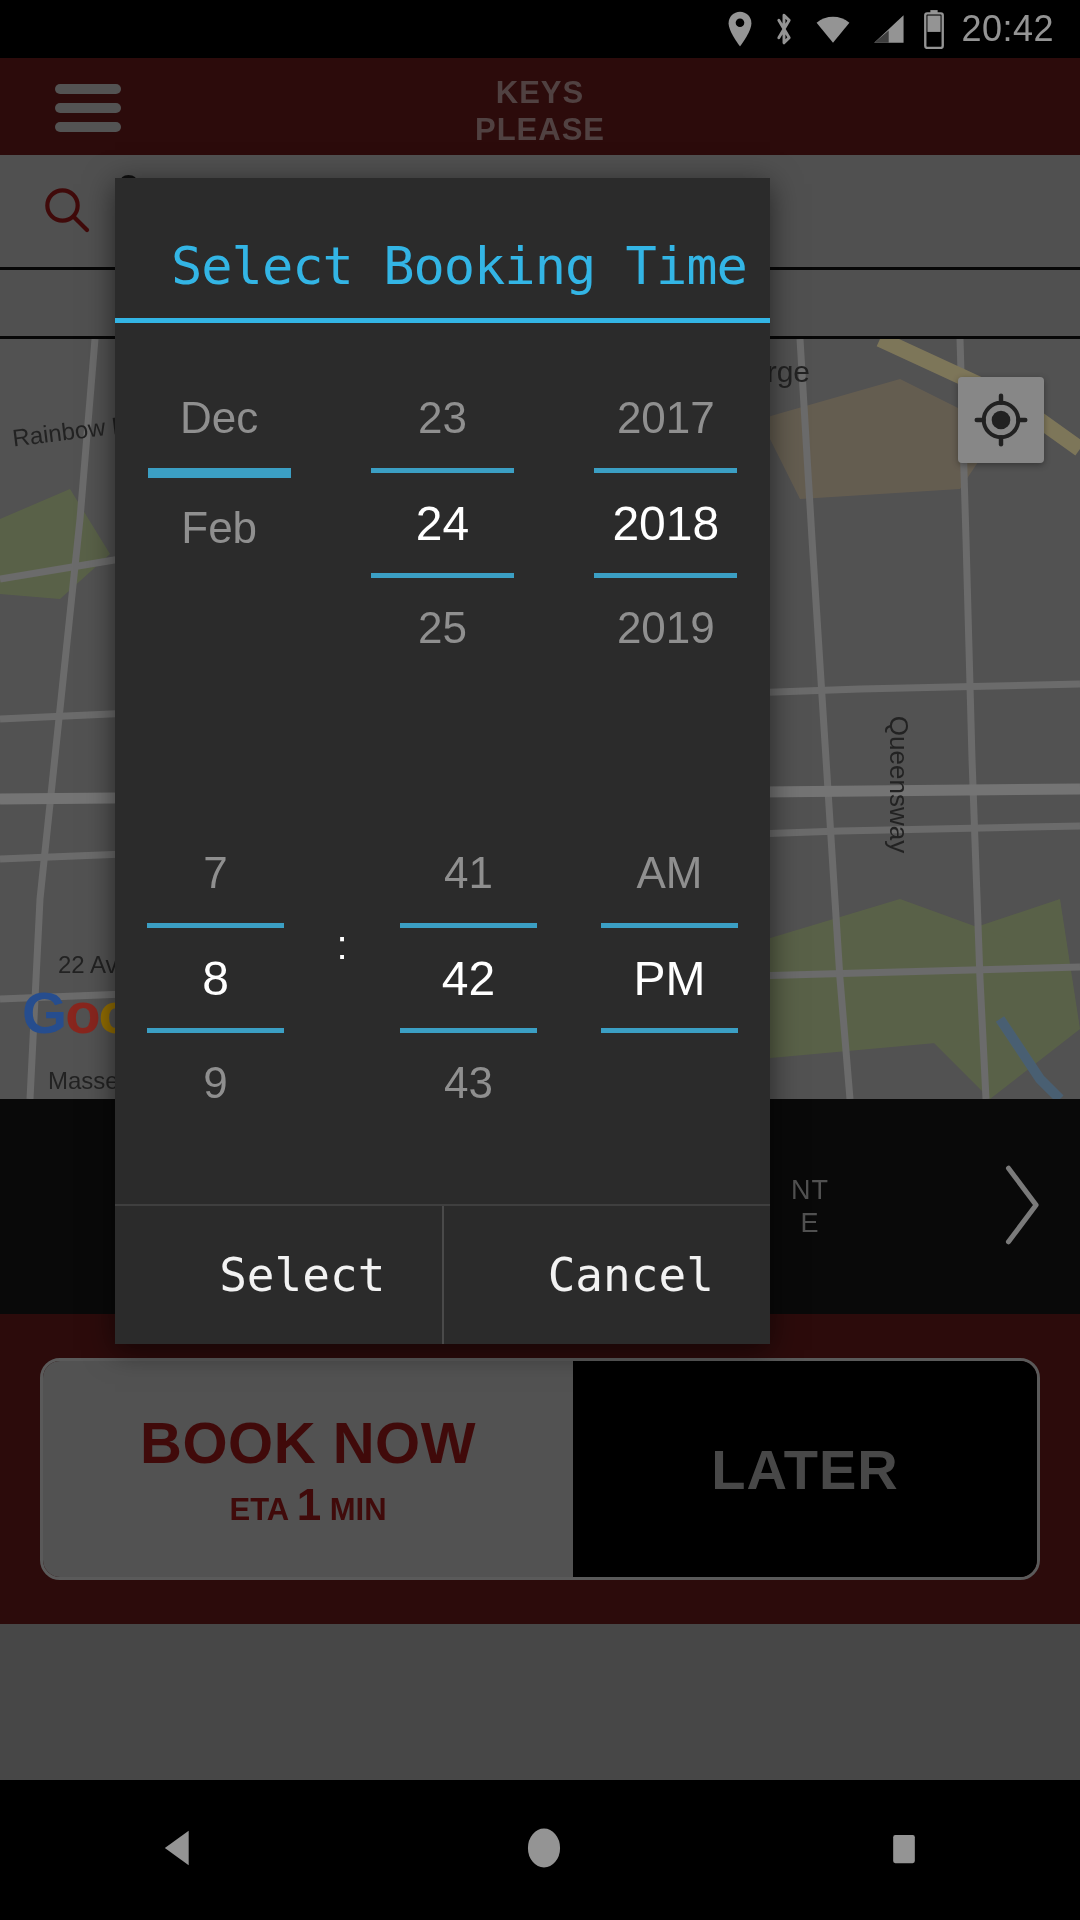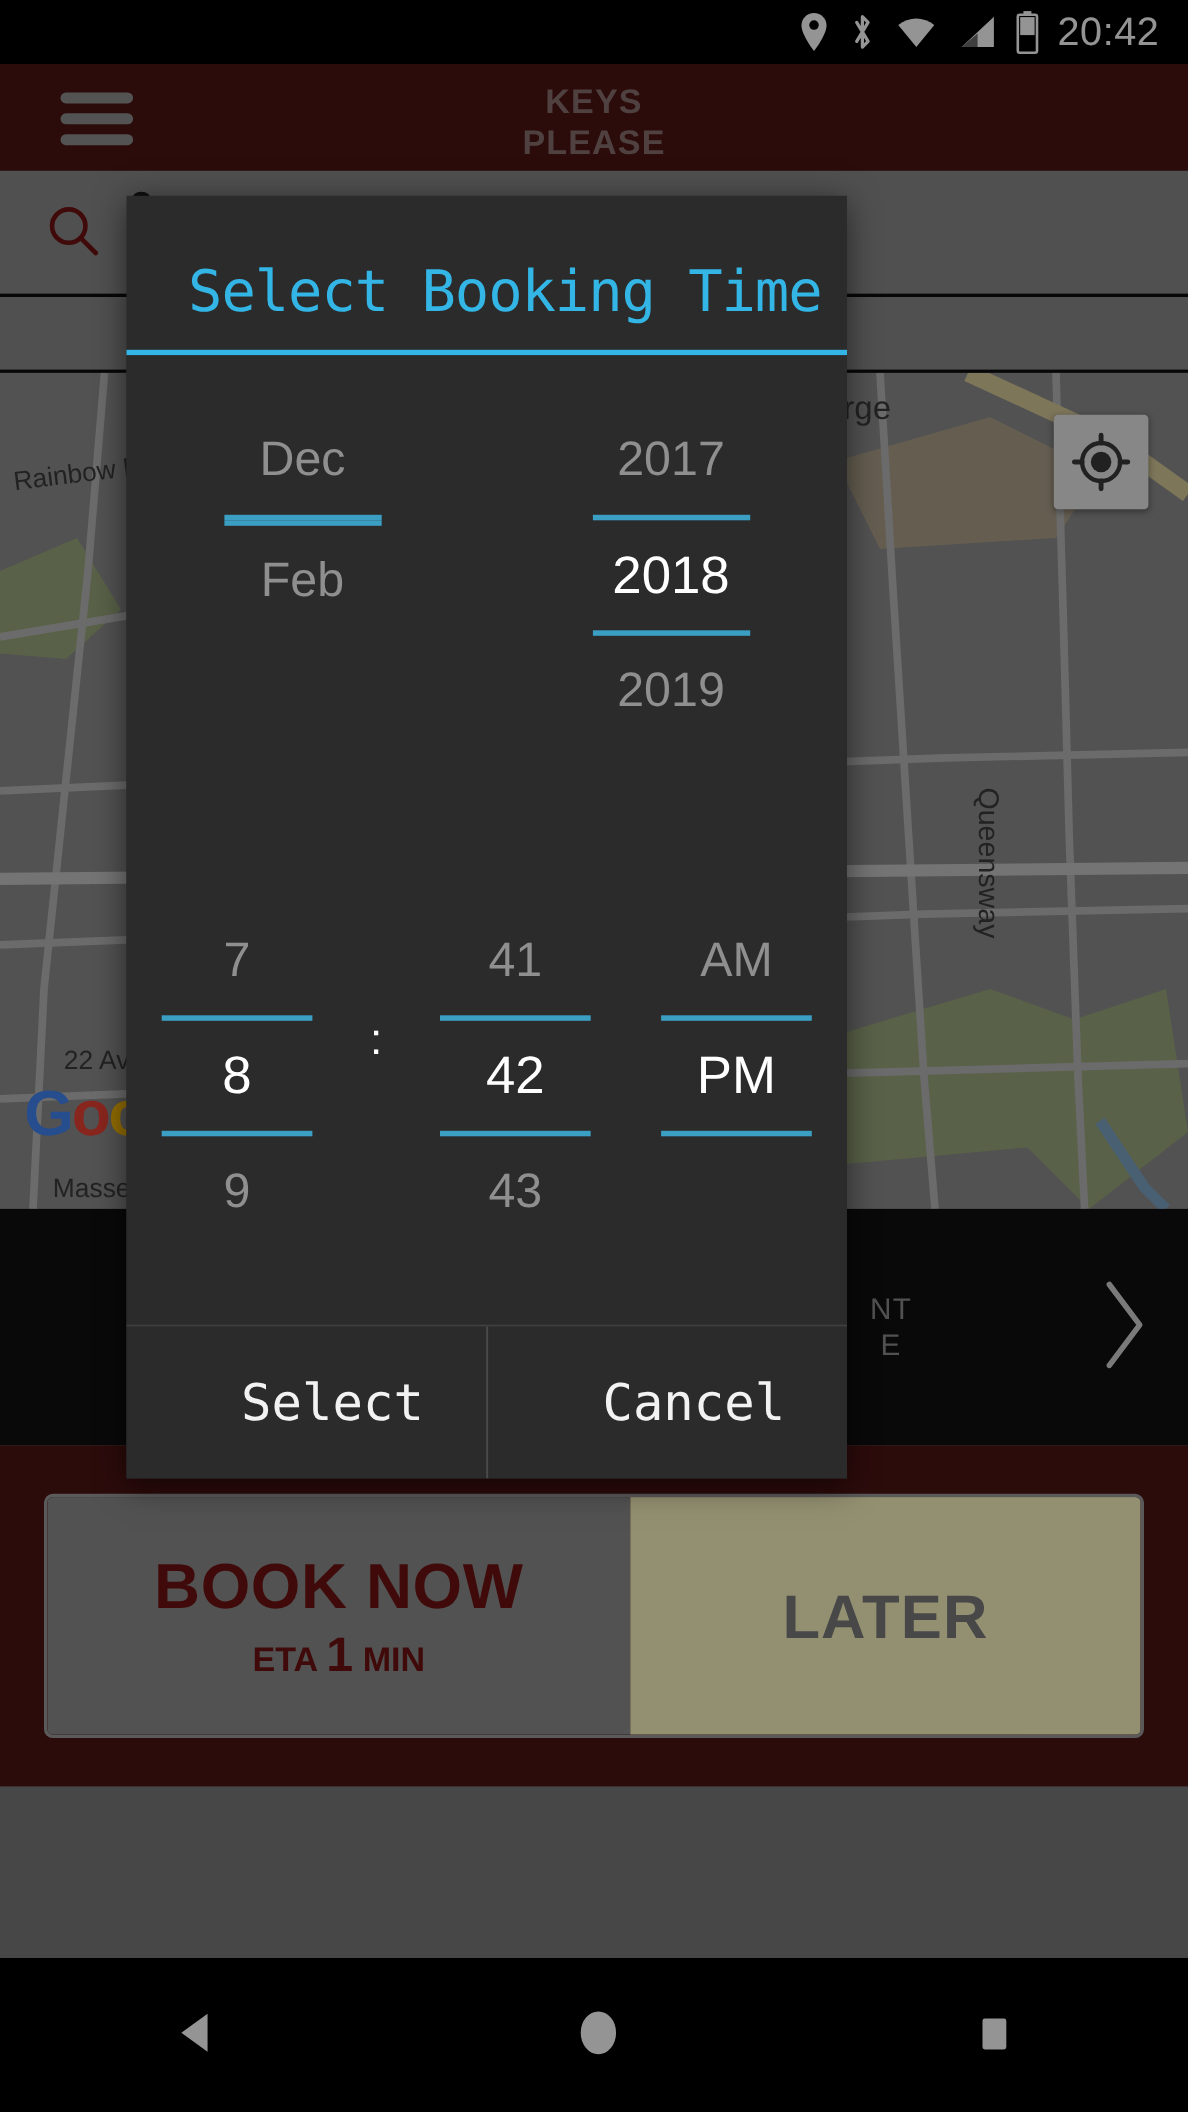--- a/index.html
+++ b/index.html
@@ -71,32 +71,32 @@
   }
   .fareitem{ flex:1; display:flex; flex-direction:column; align-items:center; justify-content:center; gap:6px;}
   .fareitem .lbl{ color:#8c8c8c; font-size:27px; text-align:center; line-height:33px; letter-spacing:1px;}
   .chevron{ position:absolute; right:30px; top:50%; transform:translateY(-50%); }
 
   .bookwrap{
     position:absolute; left:0; top:1159px; width:1080px; height:310px; background:#4d1414;
     display:flex; align-items:center; justify-content:center;
   }
   .bookbtn{
-    width:1000px; height:222px; border:3px solid #9c9c9c; border-radius:8px;
+    width:1000px; height:222px; border:3px solid #9c9c9c; border-radius:20px;
     display:flex; overflow:hidden;
   }
   .book-now{
     flex:0 0 530px; background:#8d8d8d; display:flex; flex-direction:column;
     align-items:center; justify-content:center; gap:4px;
   }
   .book-now .big{ color:#6e1212; font-size:58px; font-weight:bold; letter-spacing:0.5px; }
   .book-now .eta{ color:#6e1212; font-size:31px; font-weight:bold; }
   .book-now .eta b{ font-size:44px; }
   .book-later{
-    flex:1; background:#fef9c3; display:flex; align-items:center; justify-content:center;
+    flex:1; background:#000000; display:flex; align-items:center; justify-content:center;
   }
   .book-later span{ color:#7d7d7d; font-size:56px; font-weight:bold; letter-spacing:1px;}
 
   
   .navbar{
     position:absolute; left:0; bottom:0; width:1080px; height:140px; background:#000;
     display:flex; align-items:center; justify-content:space-around; z-index:5;
   }
 
   
@@ -322,20 +322,27 @@
   <div class="dlg-body">
 
     <div class="picker pk-date">
       <div class="col">
         <div class="cell">Dec</div>
         <div class="line"></div>
         <div class="line"></div>
         <div class="cell">Feb</div>
       </div>
       <div class="col">
+        <div class="cell">23</div>
+        <div class="line"></div>
+        <div class="cell sel">24</div>
+        <div class="line"></div>
+        <div class="cell">25</div>
+      </div>
+      <div class="col">
         <div class="cell">2017</div>
         <div class="line"></div>
         <div class="cell sel">2018</div>
         <div class="line"></div>
         <div class="cell">2019</div>
       </div>
     </div>
 
     <div class="picker pk-time">
       <div class="col">

